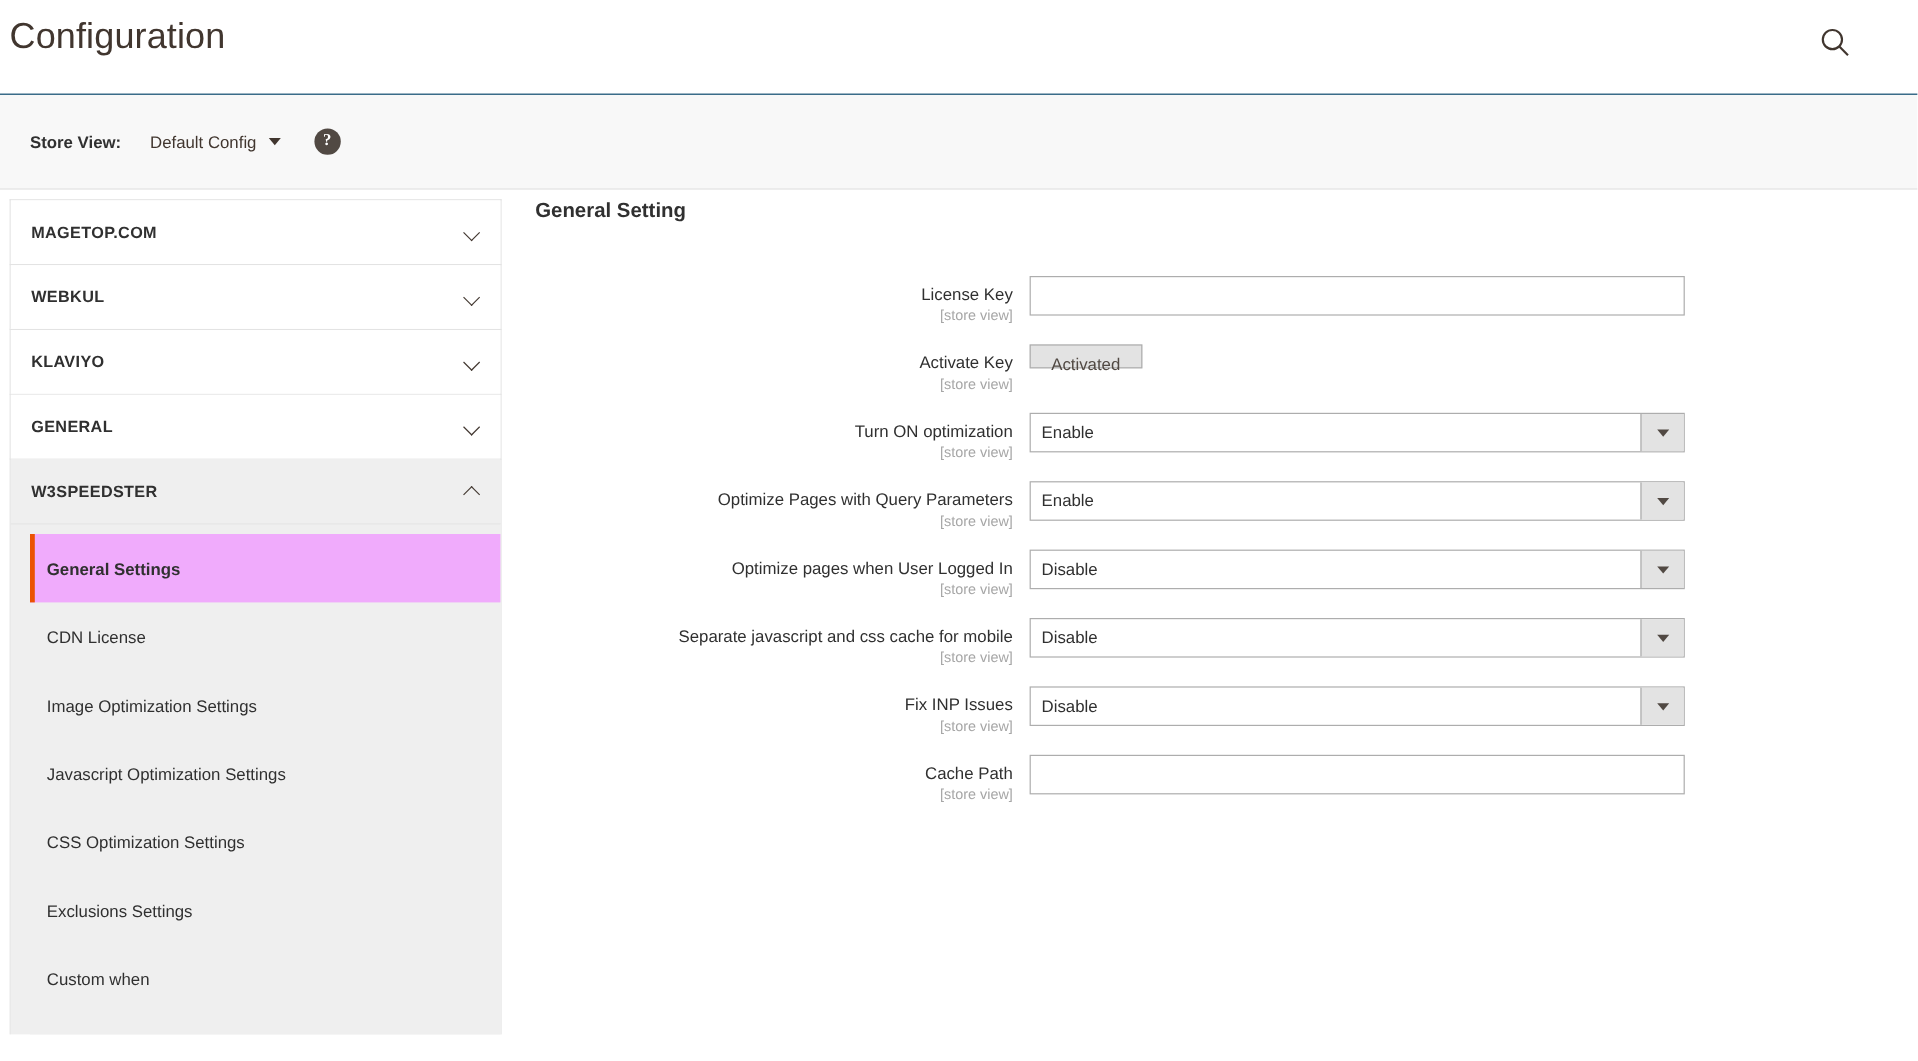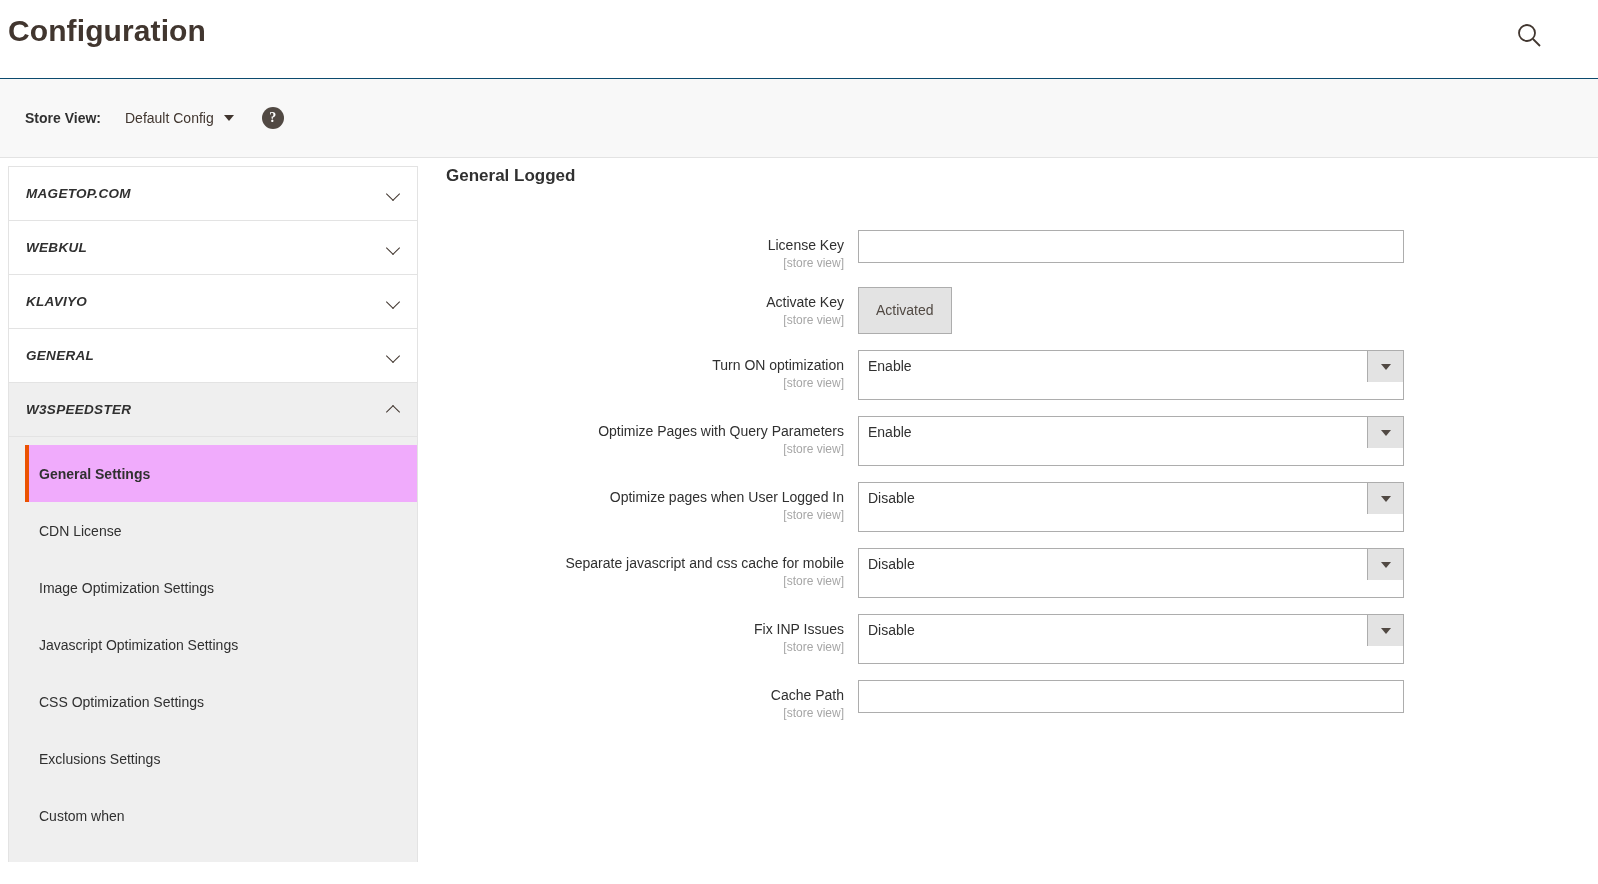--- a/index.html
+++ b/index.html
@@ -17,21 +17,21 @@
   .page-header {
     position: relative;
     height: 78px;
     background: #ffffff;
   }
   .page-title {
     position: absolute;
     left: 8px;
     top: 14px;
     font-size: 30px;
-    font-weight: 700;
+    font-weight: 400;
     color: #41362f;
     letter-spacing: 0.1px;
   }
   .search-icon-btn {
     position: absolute;
     right: 54px;
     top: 20px;
     width: 30px; height: 30px;
     cursor: pointer;
   }
@@ -118,21 +118,21 @@
     font-size: 13.5px;
     font-weight: bold;
     color: #303030;
     letter-spacing: 0.3px;
     cursor: pointer;
     background: #ffffff;
   }
   .nav-section.active > .nav-section-head {
     background: #efefef;
   }
-  .nav-section-head .label { flex: 1; font-style: italic; }
+  .nav-section-head .label { flex: 1; }
   .chev {
     width: 14px; height: 9px;
     position: relative;
   }
   .chev::before {
     content: "";
     position: absolute;
     left: 1px; top: 0px;
     width: 9px; height: 9px;
     border-right: 1.6px solid #41362f;
@@ -228,37 +228,37 @@
     border: 1px solid #adadad;
     background: #ffffff;
     font-size: 14px;
     font-family: "Liberation Sans", sans-serif;
     color: #303030;
     padding: 0 9px;
     outline: none;
   }
 
   .btn-activated {
-    height: 47px;
+    height: 20px;
     min-width: 92px;
     padding: 0 17px;
     background: #e3e3e3;
     border: 1px solid #adadad;
     font-size: 14px;
     color: #514943;
     font-family: "Liberation Sans", sans-serif;
     cursor: pointer;
     line-height: 31px;
     text-align: center;
   }
 
   .select-wrap {
     position: relative;
     width: 546px;
-    height: 50px;
+    height: 33px;
     border: 1px solid #adadad;
     background: #ffffff;
     cursor: pointer;
   }
   .select-value {
     position: absolute;
     left: 9px;
     top: 0;
     line-height: 31px;
     font-size: 14px;
@@ -365,21 +365,21 @@
           <li class="nav-sub-item">
             <span>Custom when</span>
           </li>
         </ul>
       </div>
     </div>
 
   </div>
 
   <div class="main-panel">
-    <h2 class="fieldset-title">General Logged</h2>
+    <h2 class="fieldset-title">General Setting</h2>
 
     <div class="field-row">
       <div class="field-label-col">
         <span class="field-label">License Key</span>
         <span class="field-scope">[store view]</span>
       </div>
       <div class="field-control">
         <input class="text-input" type="text" value="" style="">
       </div>
     </div>

